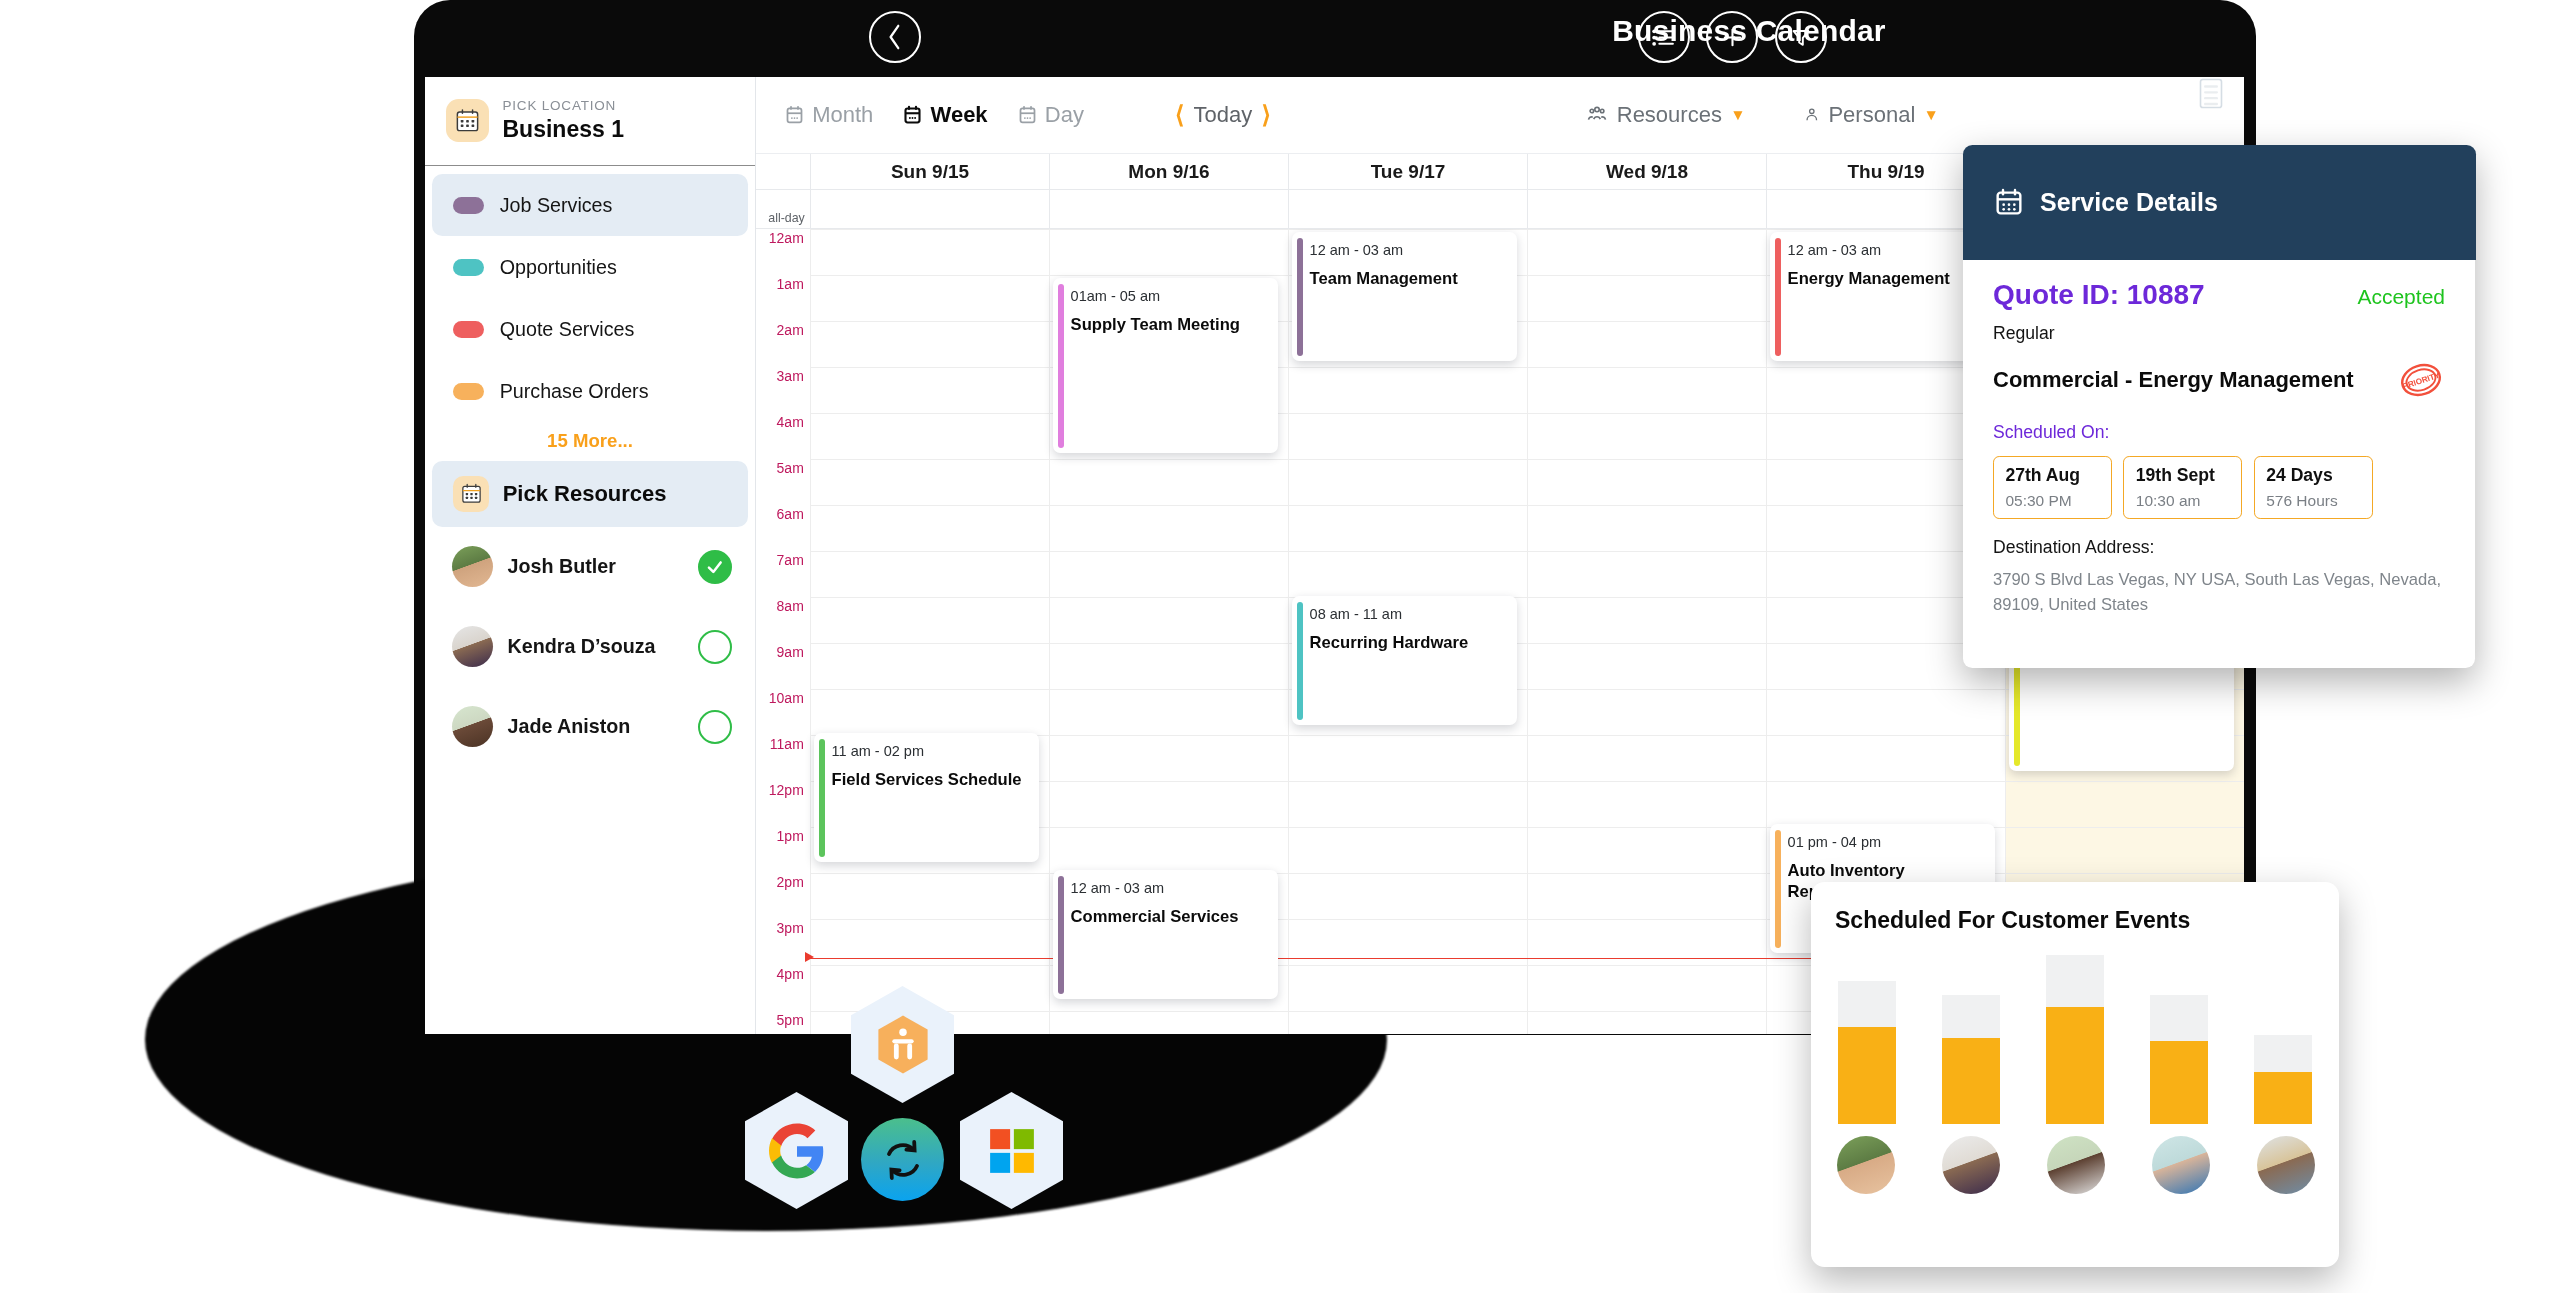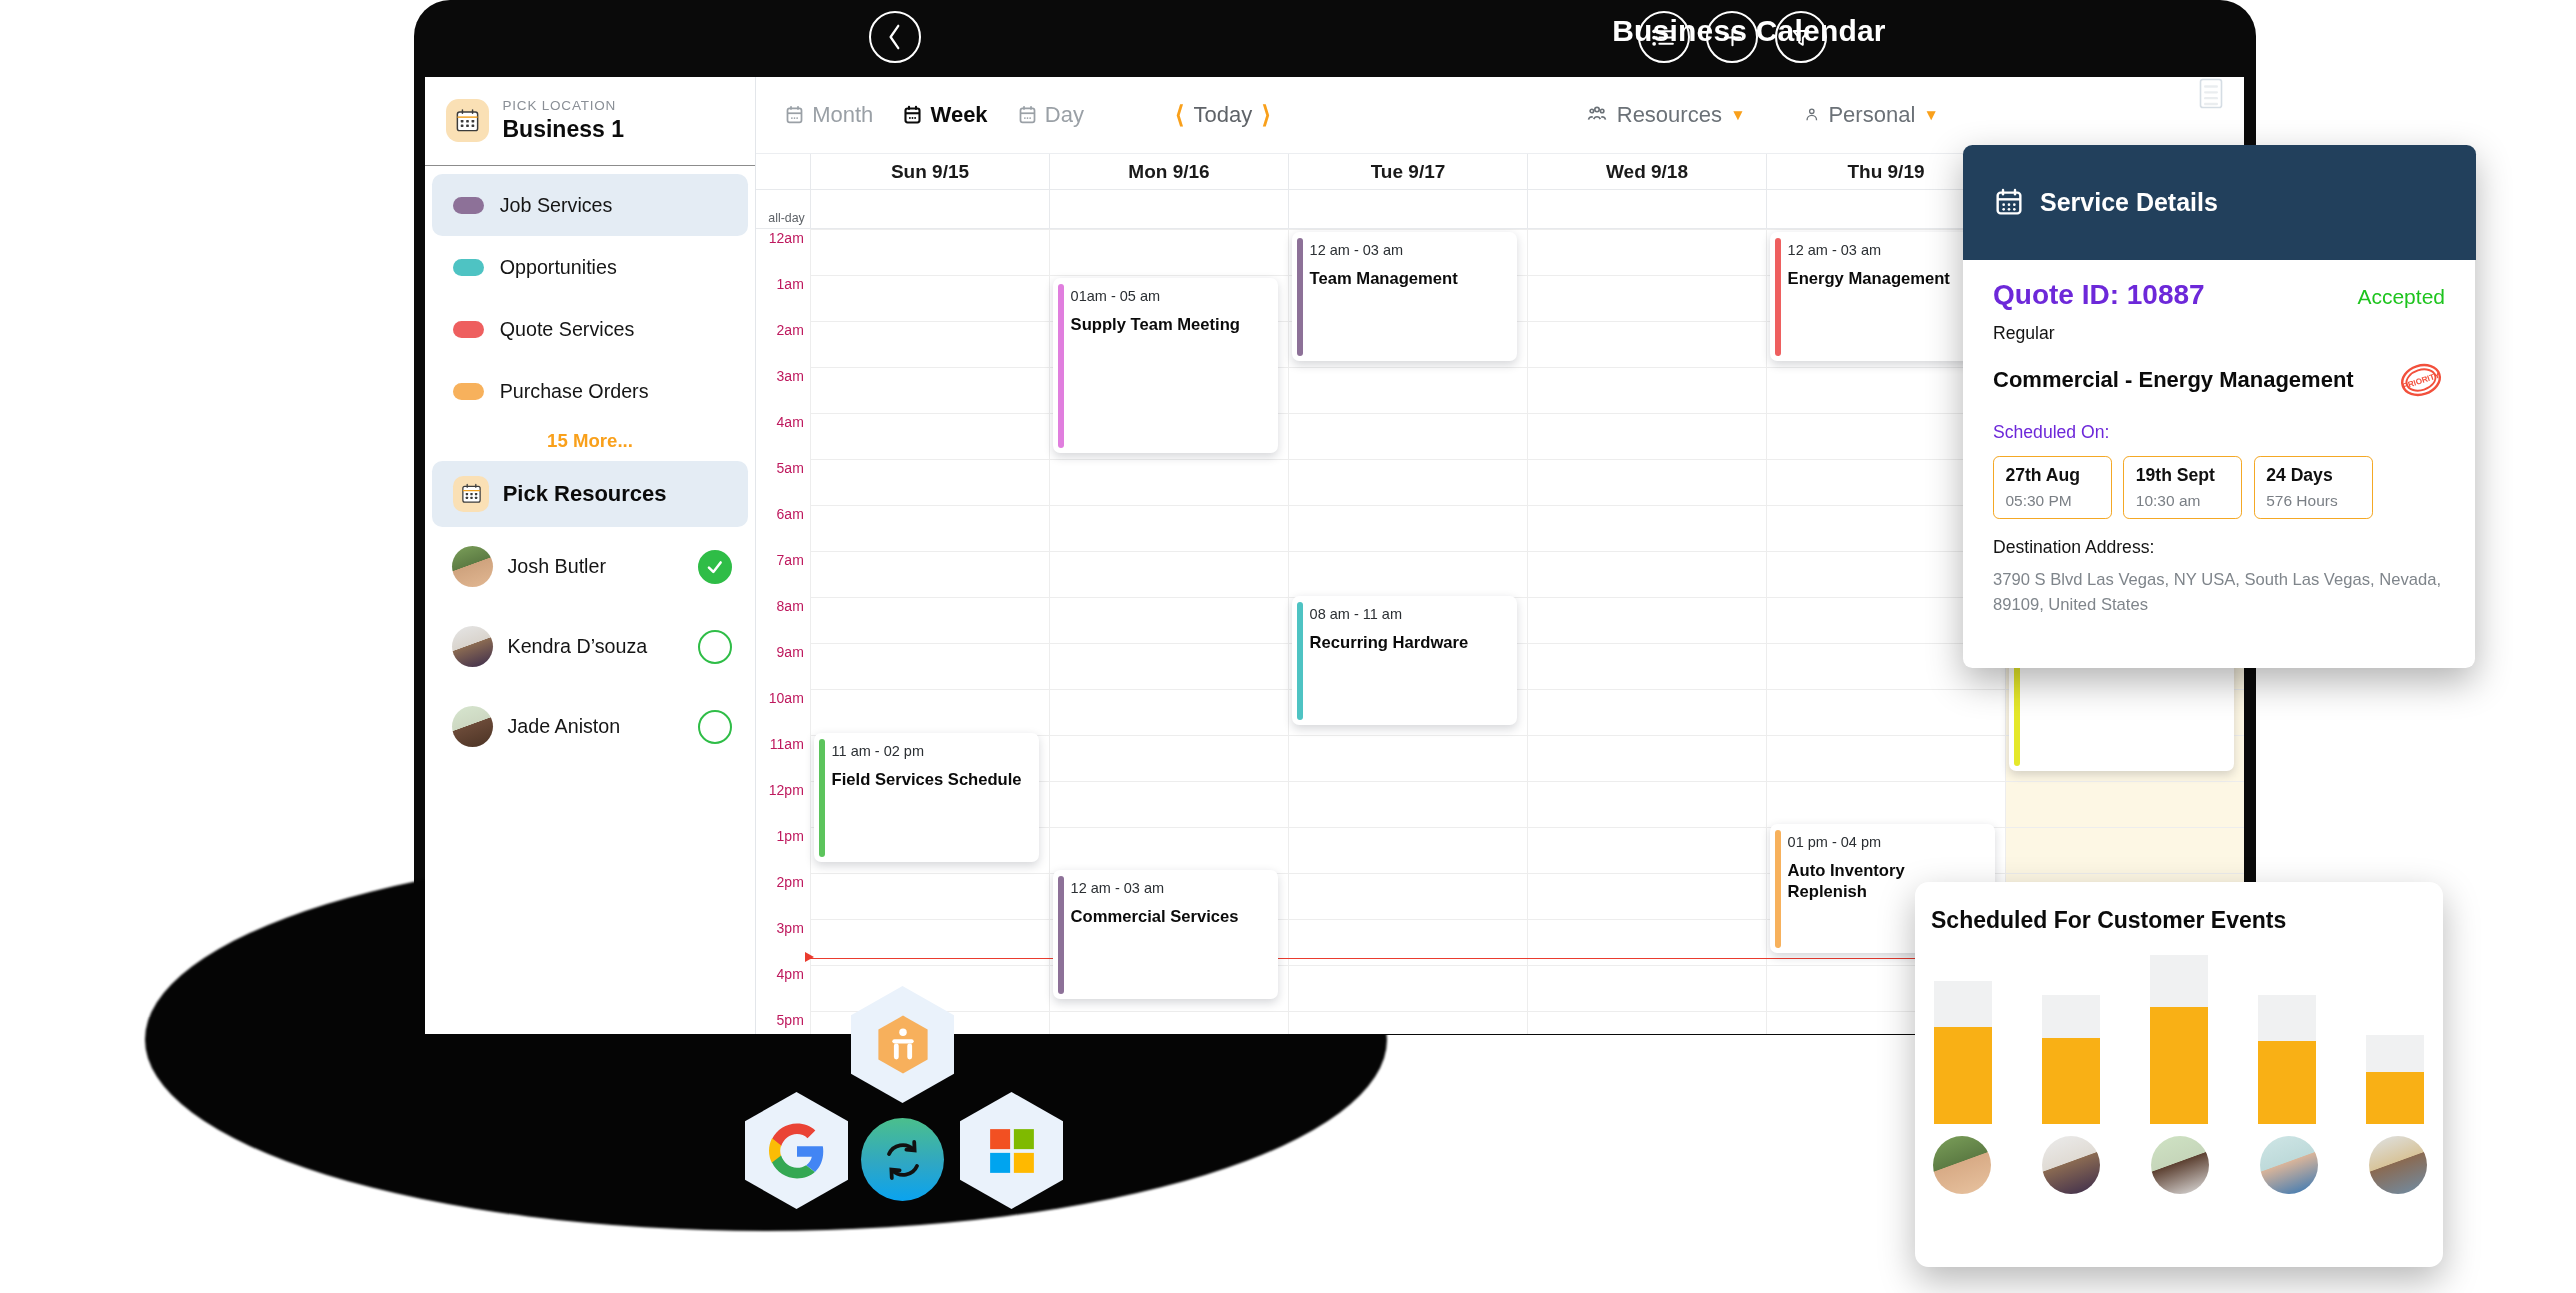--- a/index.html
+++ b/index.html
@@ -70,21 +70,21 @@
   .pick-res {
     display:flex; align-items:center; gap:13.5px; height:66px;
     padding:0 16.6px 0 21px; margin:0 7.2px; border-radius:10.3px; background:#e4ecf4;
   }
   .pick-res .loc-ico { width:36px; height:36px; border-radius:10.3px; }
   .pick-res .lbl { font-size:22px; font-weight:700; color:#0b0b0b; }
 
   .res-row { display:flex; align-items:center; gap:14.5px; height:80px; padding:0 23px 0 27px; }
   .avatar { width:41px; height:41px; border-radius:50%; flex:none; overflow:hidden;
             background:#cfd6dd; position:relative; }
-  .res-name { font-size:19.7px; color:#151515; font-weight:400; flex:1; }
+  .res-name { font-size:19.7px; color:#151515; font-weight:700; flex:1; }
   .chk { width:34px; height:34px; border-radius:50%; border:2.1px solid #2fbd47; flex:none;
          display:flex; align-items:center; justify-content:center; }
   .chk.on { background:#2fbd47; border-color:#2fbd47; }
 
   
   .cal { position:absolute; left:331px; top:0; right:0; bottom:0; background:#fff; }
   .cal-toolbar { display:flex; height:77px; padding:0 18.6px 0 28px;
                  border-bottom:0.5px solid #eceef1; }
   .vbtn { display:flex; align-items:center; gap:7.2px; margin-right:29px; font-size:22px;
           color:#9aa0a6; font-weight:500; }
@@ -150,23 +150,23 @@
   .sched-lbl { font-size:17.6px; color:#6d28d9; margin-top:17.6px; }
   .chips { display:flex; gap:11.4px; margin-top:13.5px; }
   .chip { border:1px solid #f4a825; border-radius:6.2px; padding:8.3px 11.4px; min-width:119px; }
   .chip .a { font-size:17.6px; font-weight:600; color:#101010; }
   .chip .b { font-size:15.5px; color:#7a7f85; margin-top:5.2px; }
   .dest-lbl { font-size:17.6px; color:#141414; margin-top:18.6px; }
   .dest-val { font-size:16.6px; color:#7f858b; line-height:1.55; margin-top:8.3px; }
 
   
   .chart-card {
-    position:absolute; left:1915px; top:882px; width:528px; height:385px;
+    position:absolute; left:1811px; top:882px; width:528px; height:385px;
     background:#fff; border-radius:13.5px; box-shadow:0 13.5px 36px rgba(0,0,0,.28);
-    padding:25px 16px;
+    padding:25px 24px;
   }
   .chart-title { font-size:23px; font-weight:700; color:#0b0b0b; }
   .bars { display:flex; align-items:flex-end; justify-content:space-between;
           height:171px; margin-top:18.6px; padding:0 3.1px; }
   .bcol { width:58px; display:flex; flex-direction:column; justify-content:flex-end; height:100%; }
   .track { width:100%; background:#f0f1f2; position:relative; }
   .fill { position:absolute; left:0; right:0; bottom:0; background:#f9b015; }
   .faces { display:flex; justify-content:space-between; padding:0 0 0 2.1px; margin-top:12.4px; }
   .face { width:58px; height:58px; border-radius:50%; overflow:hidden; background:#d6dbe0; }
 

